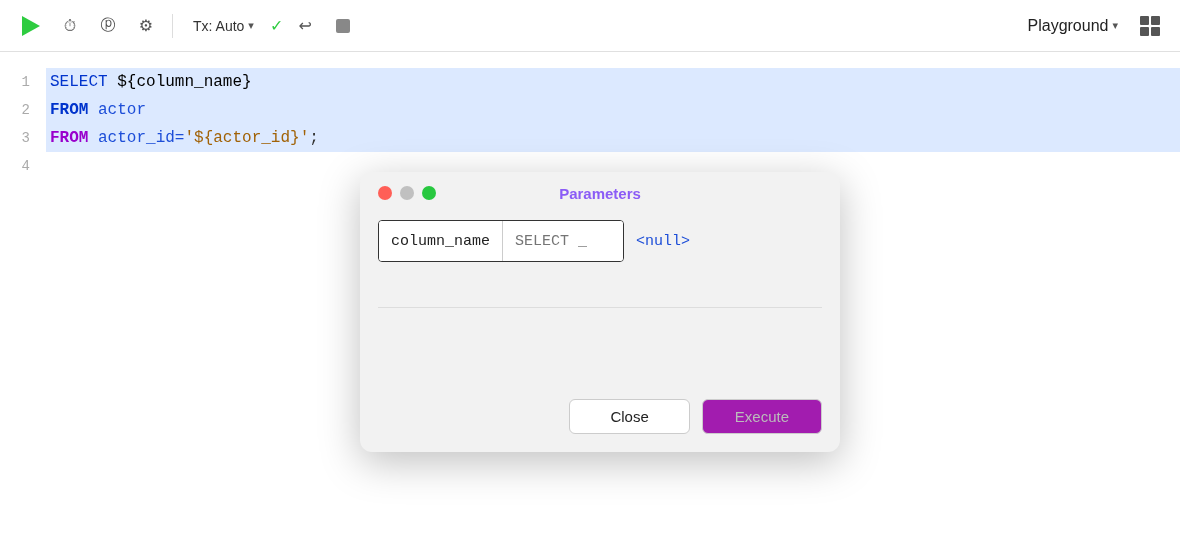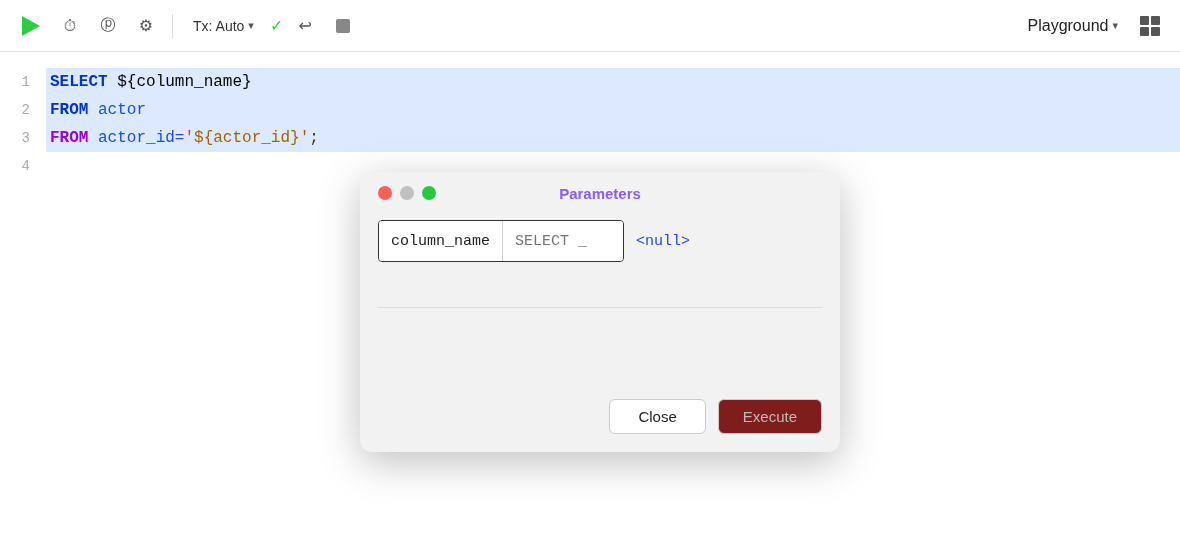--- a/index.html
+++ b/index.html
@@ -155,21 +155,21 @@
       user-select: none;
       flex-shrink: 0;
     }
 
     .line-content {
       flex: 1;
       line-height: 28px;
     }
 
     
-    .kw-select { color: #0033cc; font-weight: 700; }
+    .kw-select { color: #0033cc; font-weight: 400; }
     .kw-from   { color: #0033cc; font-weight: 700; }
     .kw-where  { color: #9900cc; font-weight: 600; }
     .var-name  { color: #1d4ed8; }
     .str-val   { color: #a16207; }
     .punct     { color: #333; }
 
     .selected-lines {
       background: #dce9ff;
       padding-left: 4px;
       margin-left: -4px;
@@ -292,35 +292,35 @@
     }
 
     .modal-footer {
       display: flex;
       justify-content: flex-end;
       gap: 12px;
       padding: 12px 18px 18px;
     }
 
     .btn-close {
-      padding: 8px 28px;
+      padding: 8px 40px;
       border: 1px solid #ccc;
       border-radius: 6px;
       background: #fff;
       font-size: 15px;
       font-weight: 500;
       cursor: pointer;
       color: #222;
     }
 
     .btn-execute {
-      padding: 8px 24px;
+      padding: 8px 32px;
       border: 1px solid #ccc;
       border-radius: 6px;
-      background: #7f1d1d;
+      background: #a21caf;
       font-size: 15px;
       font-weight: 500;
       cursor: not-allowed;
       color: #bbb;
     }
 
     .chevron-down {
       font-size: 11px;
       color: #555;
     }

